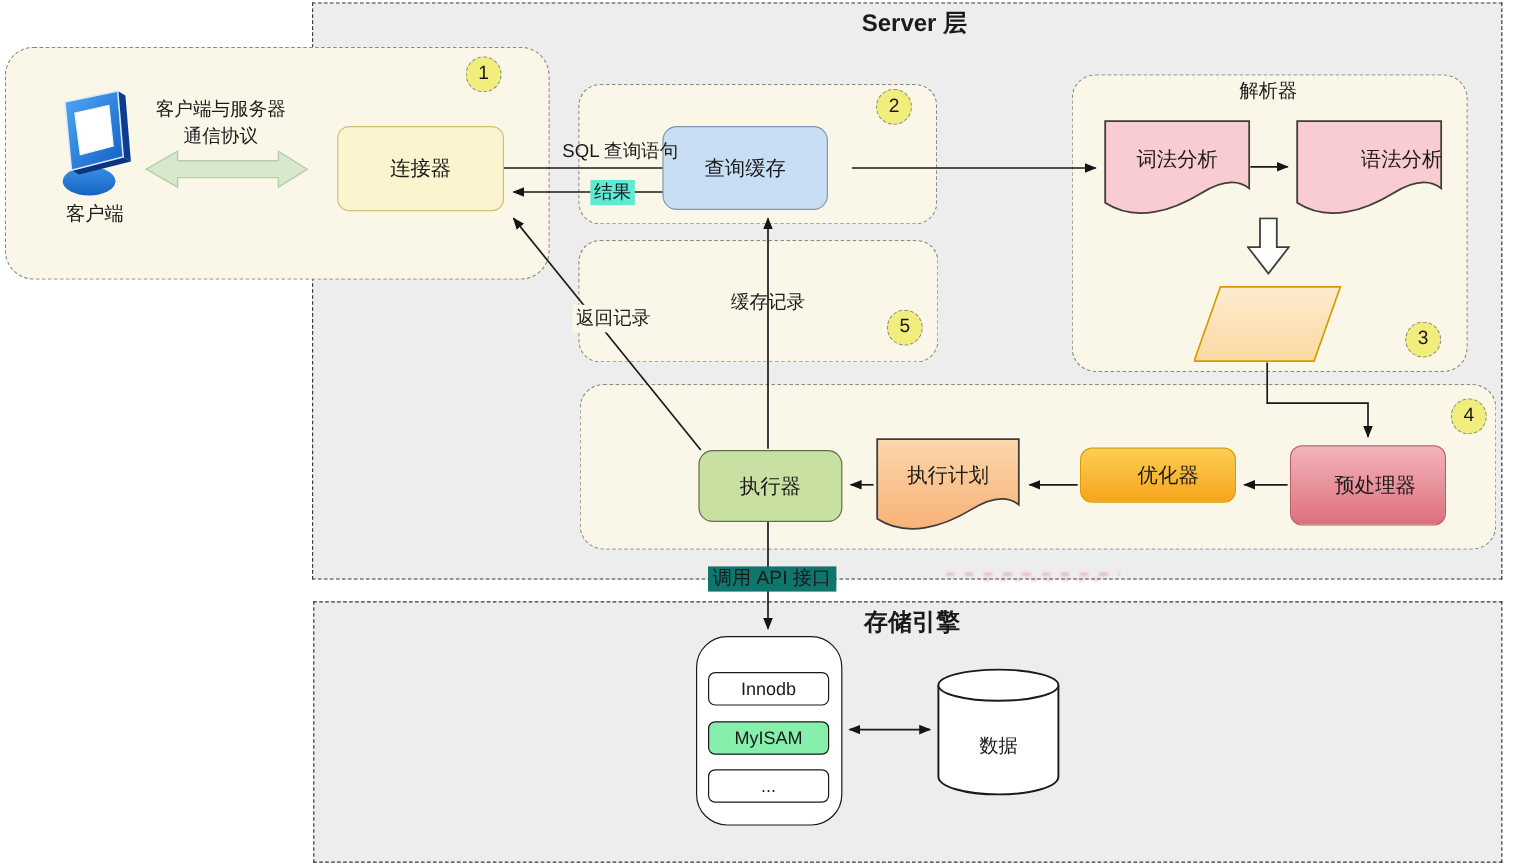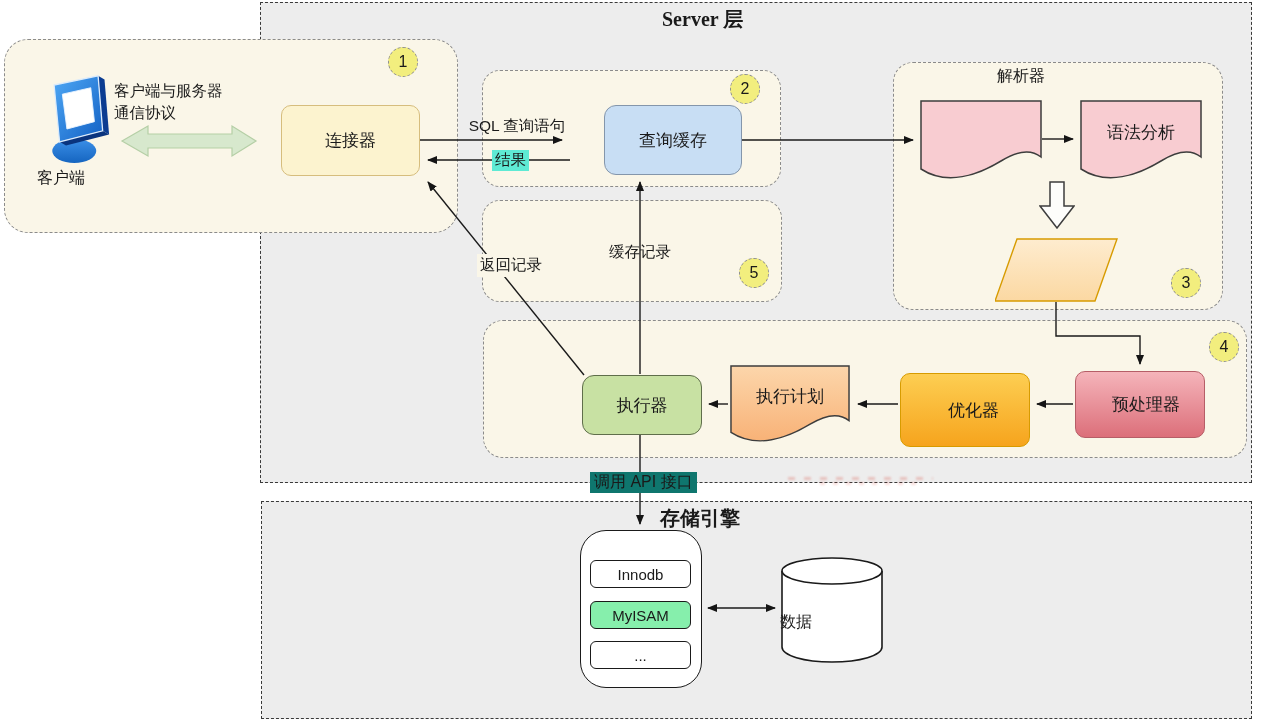--- a/index.html
+++ b/index.html
@@ -6,21 +6,21 @@
   #canvas{position:relative;width:1261px;height:721px;background:#fff;overflow:hidden;
           font-family:"Liberation Sans","DejaVu Sans",sans-serif;color:#1a1a1a;}
   .abs{position:absolute;}
   .gray-zone{position:absolute;background:#ededed;border:1.5px dashed #3a3a3a;}
   .cream{position:absolute;background:#faf6e8;border:1.4px dashed #8b8b8b;border-radius:20px;}
   .node{position:absolute;display:flex;align-items:center;justify-content:center;
         font-size:17px;box-sizing:border-box;}
   .badge{position:absolute;width:30px;height:30px;border-radius:50%;background:#f2ee7e;
          border:1.5px dashed #8f8f8f;display:flex;align-items:center;justify-content:center;
          font-size:16px;box-sizing:border-box;}
-  .ttl{position:absolute;text-align:left;font-family:Liberation Serif, serif;}
+  .ttl{position:absolute;text-align:center;}
   .lbl{position:absolute;font-size:15.5px;white-space:nowrap;}
   .shape-text{position:absolute;display:flex;align-items:center;justify-content:center;font-size:17px;}
   svg{display:block;}
   #wires{position:absolute;left:0;top:0;pointer-events:none;}
   .smudge{position:absolute;opacity:.55;}
 </style>
 </head>
 <body>
 
 <div id="canvas">
@@ -94,39 +94,42 @@
     <svg width="138" height="34" viewBox="0 0 136 34">
       <polygon points="1,17 27,2 27,10 111,10 111,2 135,17 111,32 111,24 27,24 27,32" fill="#d7e8cd" stroke="#b5cfa6" stroke-width="1.2"></polygon>
     </svg>
   </div>
 
   <div class="node" style="left:281px;top:105px;width:139px;height:71px;background:#fcf3cf;border:1.4px solid #d6bd7d;border-radius:10px;">
     <span>连接器</span>
   </div>
 
   <div class="badge" style="left:730px;top:74px;">2</div>
-  <div class="node" style="left:604px;top:105px;width:138px;height:70px;background:#c8def4;border:1.4px solid #8496ab;border-radius:12px;">
+  <div class="node" style="left:552px;top:105px;width:138px;height:70px;background:#c8def4;border:1.4px solid #8496ab;border-radius:12px;">
     <span>查询缓存</span>
   </div>
 
   <div class="lbl" style="left:447px;top:116px;width:140px;text-align:center;">SQL 查询语句</div>
   <div class="lbl" style="left:492px;top:150px;background:#5eead4;padding:0 3px;">结果</div>
 
   <div class="abs" style="left:920px;top:100px;">
     <svg width="122" height="80" viewBox="0 0 122 80">
       <path d="M1,1 H121 V57 C111,49 97,51 81,61 C58,75 27,86 1,69 Z" fill="#f8ccd1" stroke="#3d3d3d" stroke-width="1.5"></path>
     </svg>
   </div>
+  <div class="shape-text" style="left:920px;top:104px;width:122px;height:56px;">
+    <span>词法分析</span>
+  </div>
 
   <div class="abs" style="left:1080px;top:100px;">
     <svg width="122" height="80" viewBox="0 0 122 80">
       <path d="M1,1 H121 V57 C111,49 97,51 81,61 C58,75 27,86 1,69 Z" fill="#f8ccd1" stroke="#3d3d3d" stroke-width="1.5"></path>
     </svg>
   </div>
-  <div class="shape-text" style="left:1080px;top:104px;width:122px;height:56px;">
+  <div class="shape-text" style="left:1080px;top:104px;width:122px;height:56px;justify-content:flex-end;">
     <span>语法分析</span>
   </div>
 
   <div class="abs" style="left:1039px;top:181px;">
     <svg width="36" height="48" viewBox="0 0 36 48">
       <polygon points="11,1 25,1 25,25 35,25 18,47 1,25 11,25" fill="#fdfdfb" stroke="#3d3d3d" stroke-width="1.5"></polygon>
     </svg>
   </div>
 
   <div class="abs" style="left:995px;top:238px;">
@@ -160,21 +163,21 @@
             <stop offset="1" stop-color="#f8b277"></stop>
         </linearGradient>
       </defs>
       <path d="M1,1 H121 V57 C111,49 97,51 81,61 C58,75 27,86 1,69 Z" fill="url(#plang)" stroke="#3d3d3d" stroke-width="1.5"></path>
     </svg>
   </div>
   <div class="shape-text" style="left:730px;top:369px;width:120px;height:54px;">
     <span>执行计划</span>
   </div>
 
-  <div class="node" style="left:900px;top:373px;width:130px;height:74px;background:linear-gradient(#fdce52,#f6a41d);border:1.4px solid #d79b00;border-radius:10px;padding-left:17px;">
+  <div class="node" style="left:900px;top:373px;width:130px;height:46px;background:linear-gradient(#fdce52,#f6a41d);border:1.4px solid #d79b00;border-radius:10px;padding-left:17px;">
     <span>优化器</span>
   </div>
 
   <div class="node" style="left:1075px;top:371px;width:130px;height:67px;background:linear-gradient(#f5b4ba,#dc6f7a);border:1.4px solid #b65e67;border-radius:10px;padding-left:12px;">
     <span>预处理器</span>
   </div>
 
   <div class="lbl" style="left:590px;top:472px;background:#0f766e;padding:0 4px;font-size:16px;">调用 API 接口</div>
 
   <div class="smudge" style="left:788px;top:477px;width:145px;height:8px;

